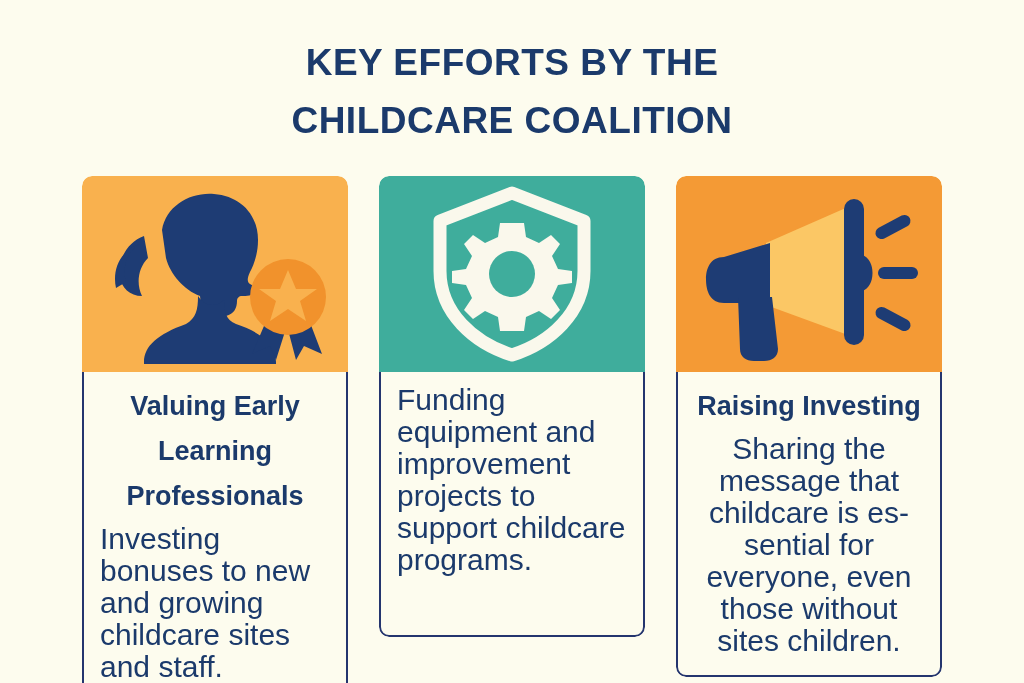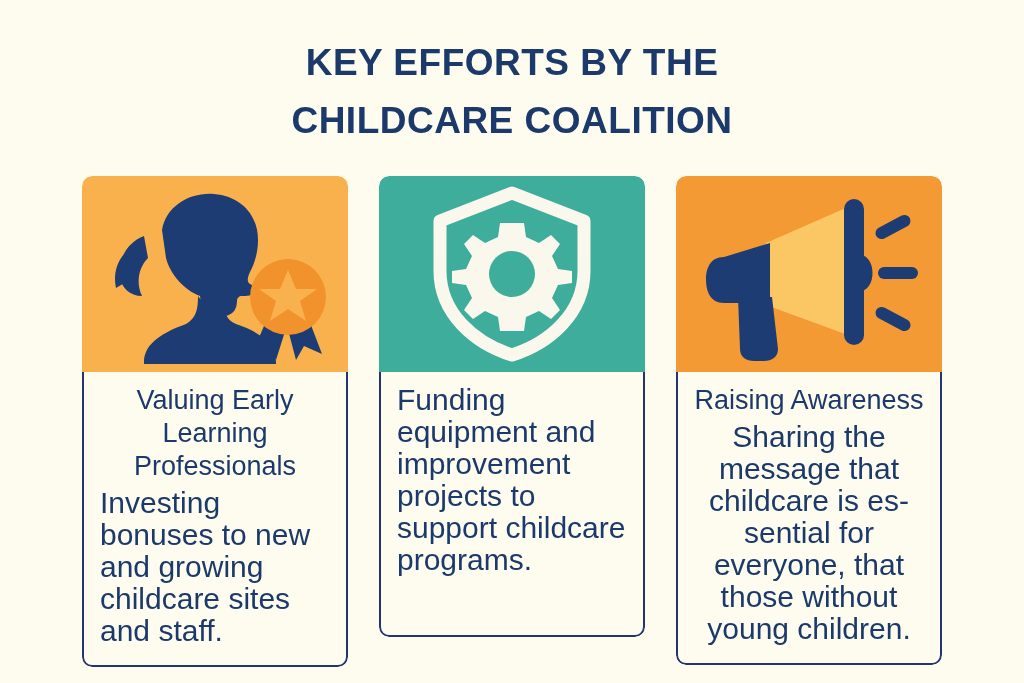--- a/index.html
+++ b/index.html
@@ -80,23 +80,23 @@
     box-sizing: border-box;
     background: #FDFCEE;
   }
 
   .card-1 .card-body { min-height: 265px; }
   .card-2 .card-body { min-height: 265px; }
   .card-3 .card-body { min-height: 265px; }
 
   .card-title {
     color: #1B3A6B;
-    font-weight: normal;
+    font-weight: bold;
     font-size: 27px;
-    line-height: 33px;
+    line-height: 45px;
     text-align: center;
     margin: 0 0 4px 0;
   }
 
   .card-text {
     color: #1B3A6B;
     font-size: 30px;
     line-height: 32px;
     margin: 0;
   }
@@ -186,19 +186,19 @@
 
             <path d="M164 70 C178 74 178 102 164 106 Z" fill="#1E3C74"></path>
 
             <rect x="176" y="36" width="38" height="12" rx="6" fill="#1E3C74" transform="rotate(-28 195 42)"></rect>
             <rect x="180" y="82" width="40" height="12" rx="6" fill="#1E3C74"></rect>
             <rect x="176" y="128" width="38" height="12" rx="6" fill="#1E3C74" transform="rotate(28 195 134)"></rect>
           </svg>
         </span>
       </div>
       <div class="card-body">
-        <p class="card-title">Raising Awareness</p>
-        <p class="card-text align-center">Sharing the message that childcare is es-sential for everyone, that those without young children.</p>
+        <p class="card-title">Raising Investing</p>
+        <p class="card-text align-center">Sharing the message that childcare is es-sential for everyone, even those without sites children.</p>
       </div>
     </div>
 
   </div>
 </div>
 
 </body></html>

